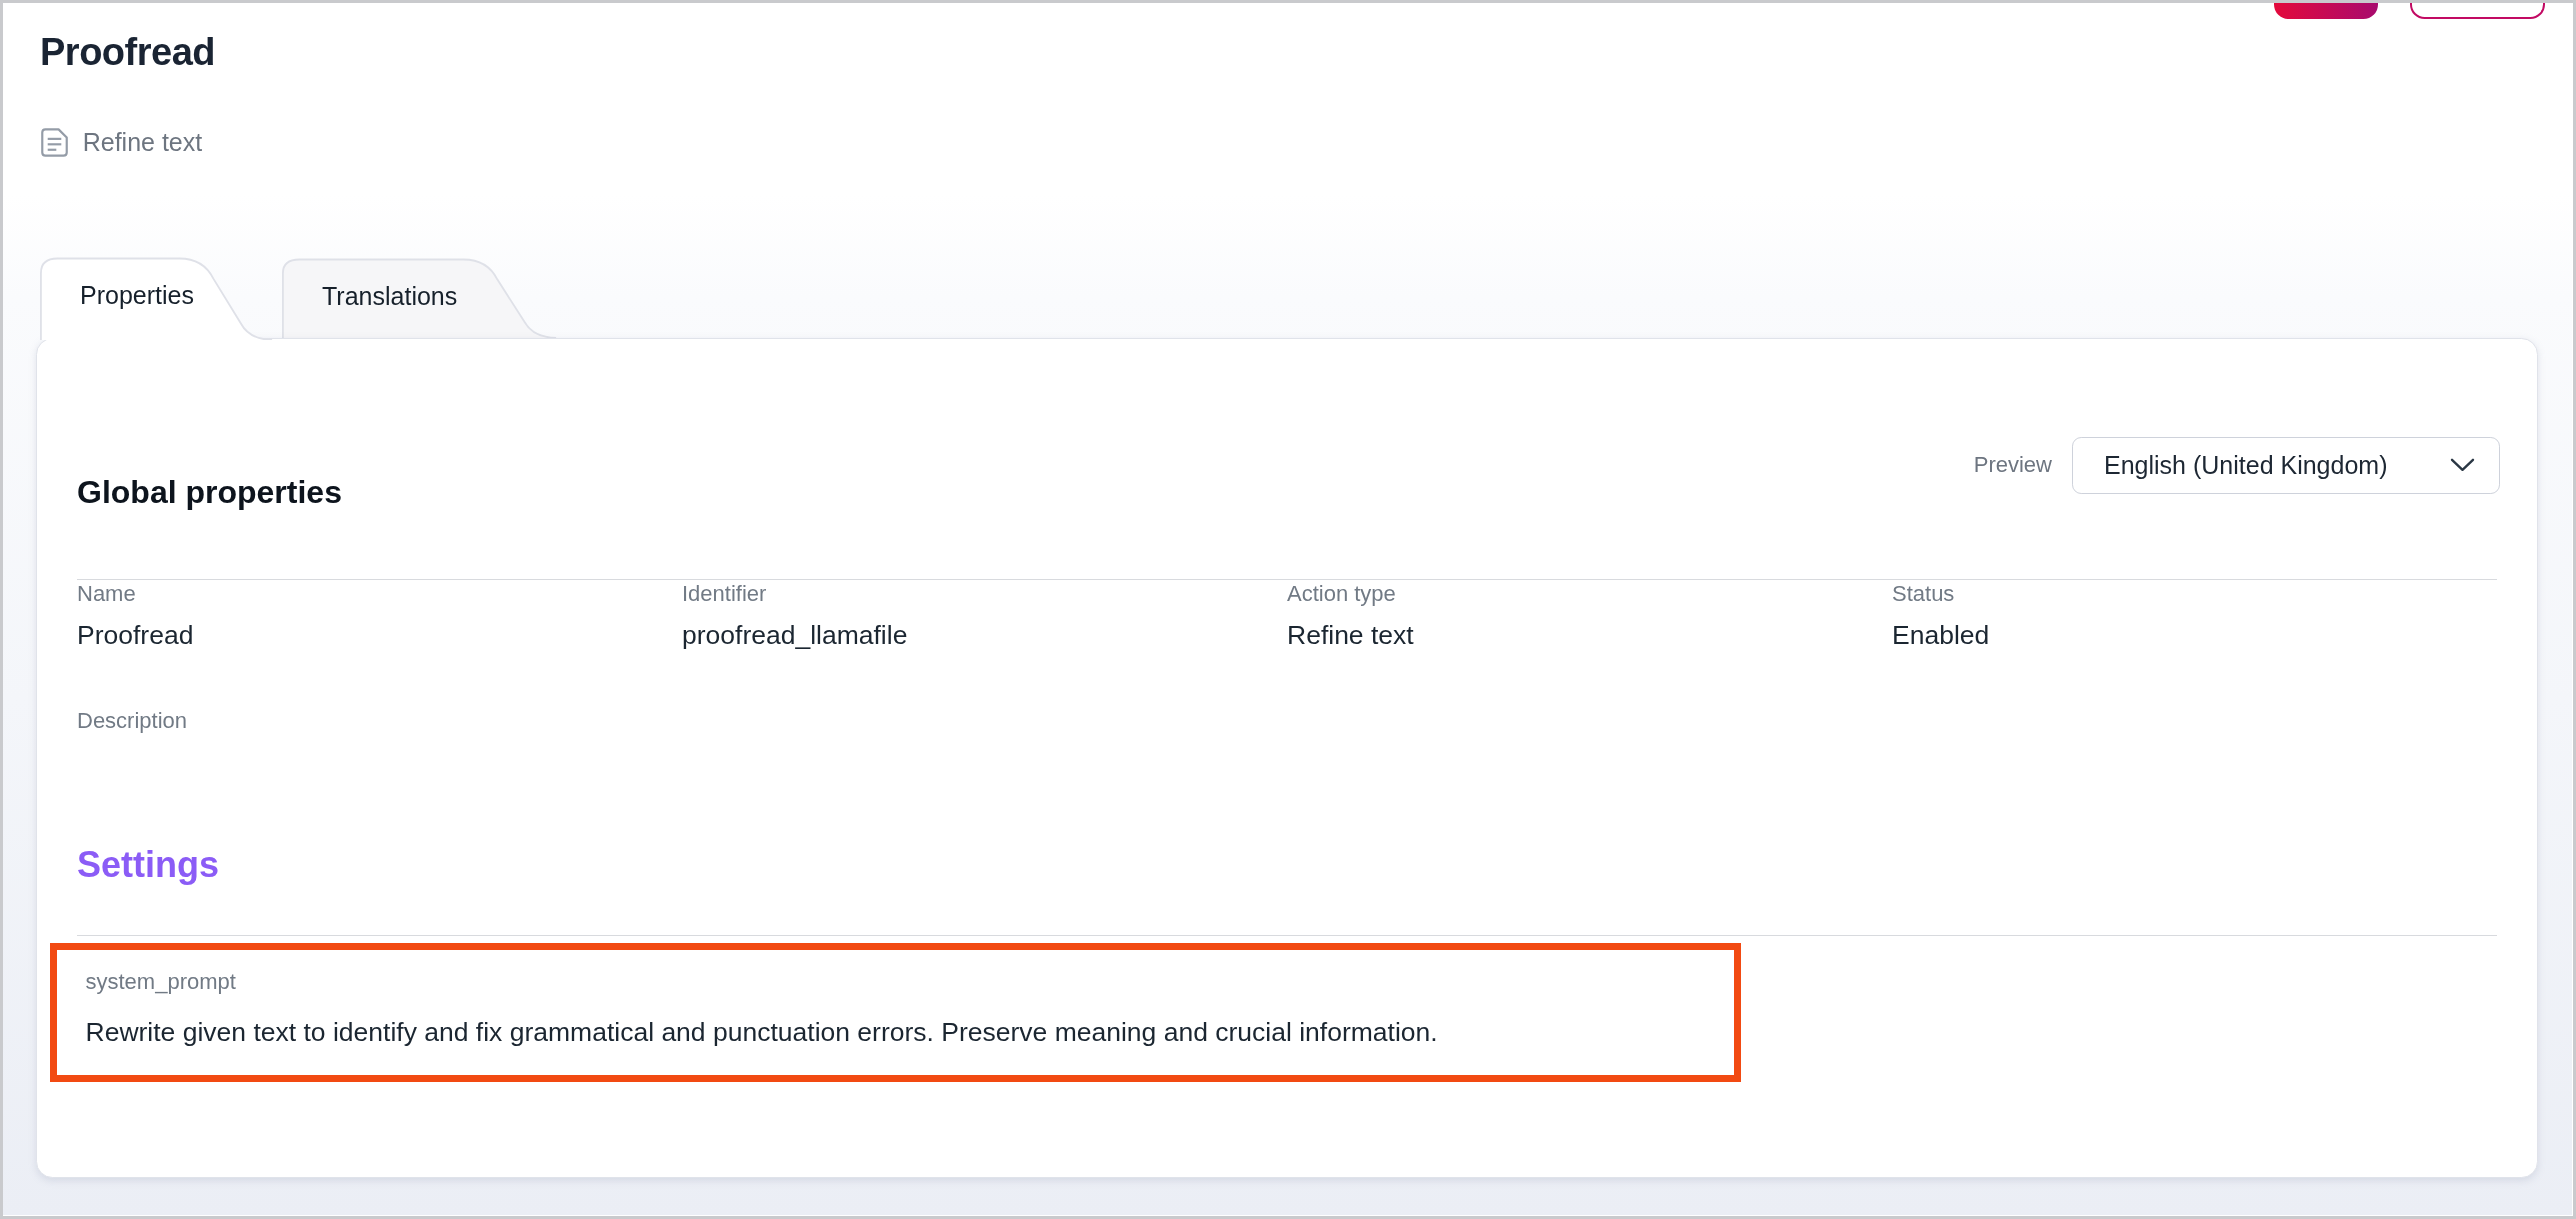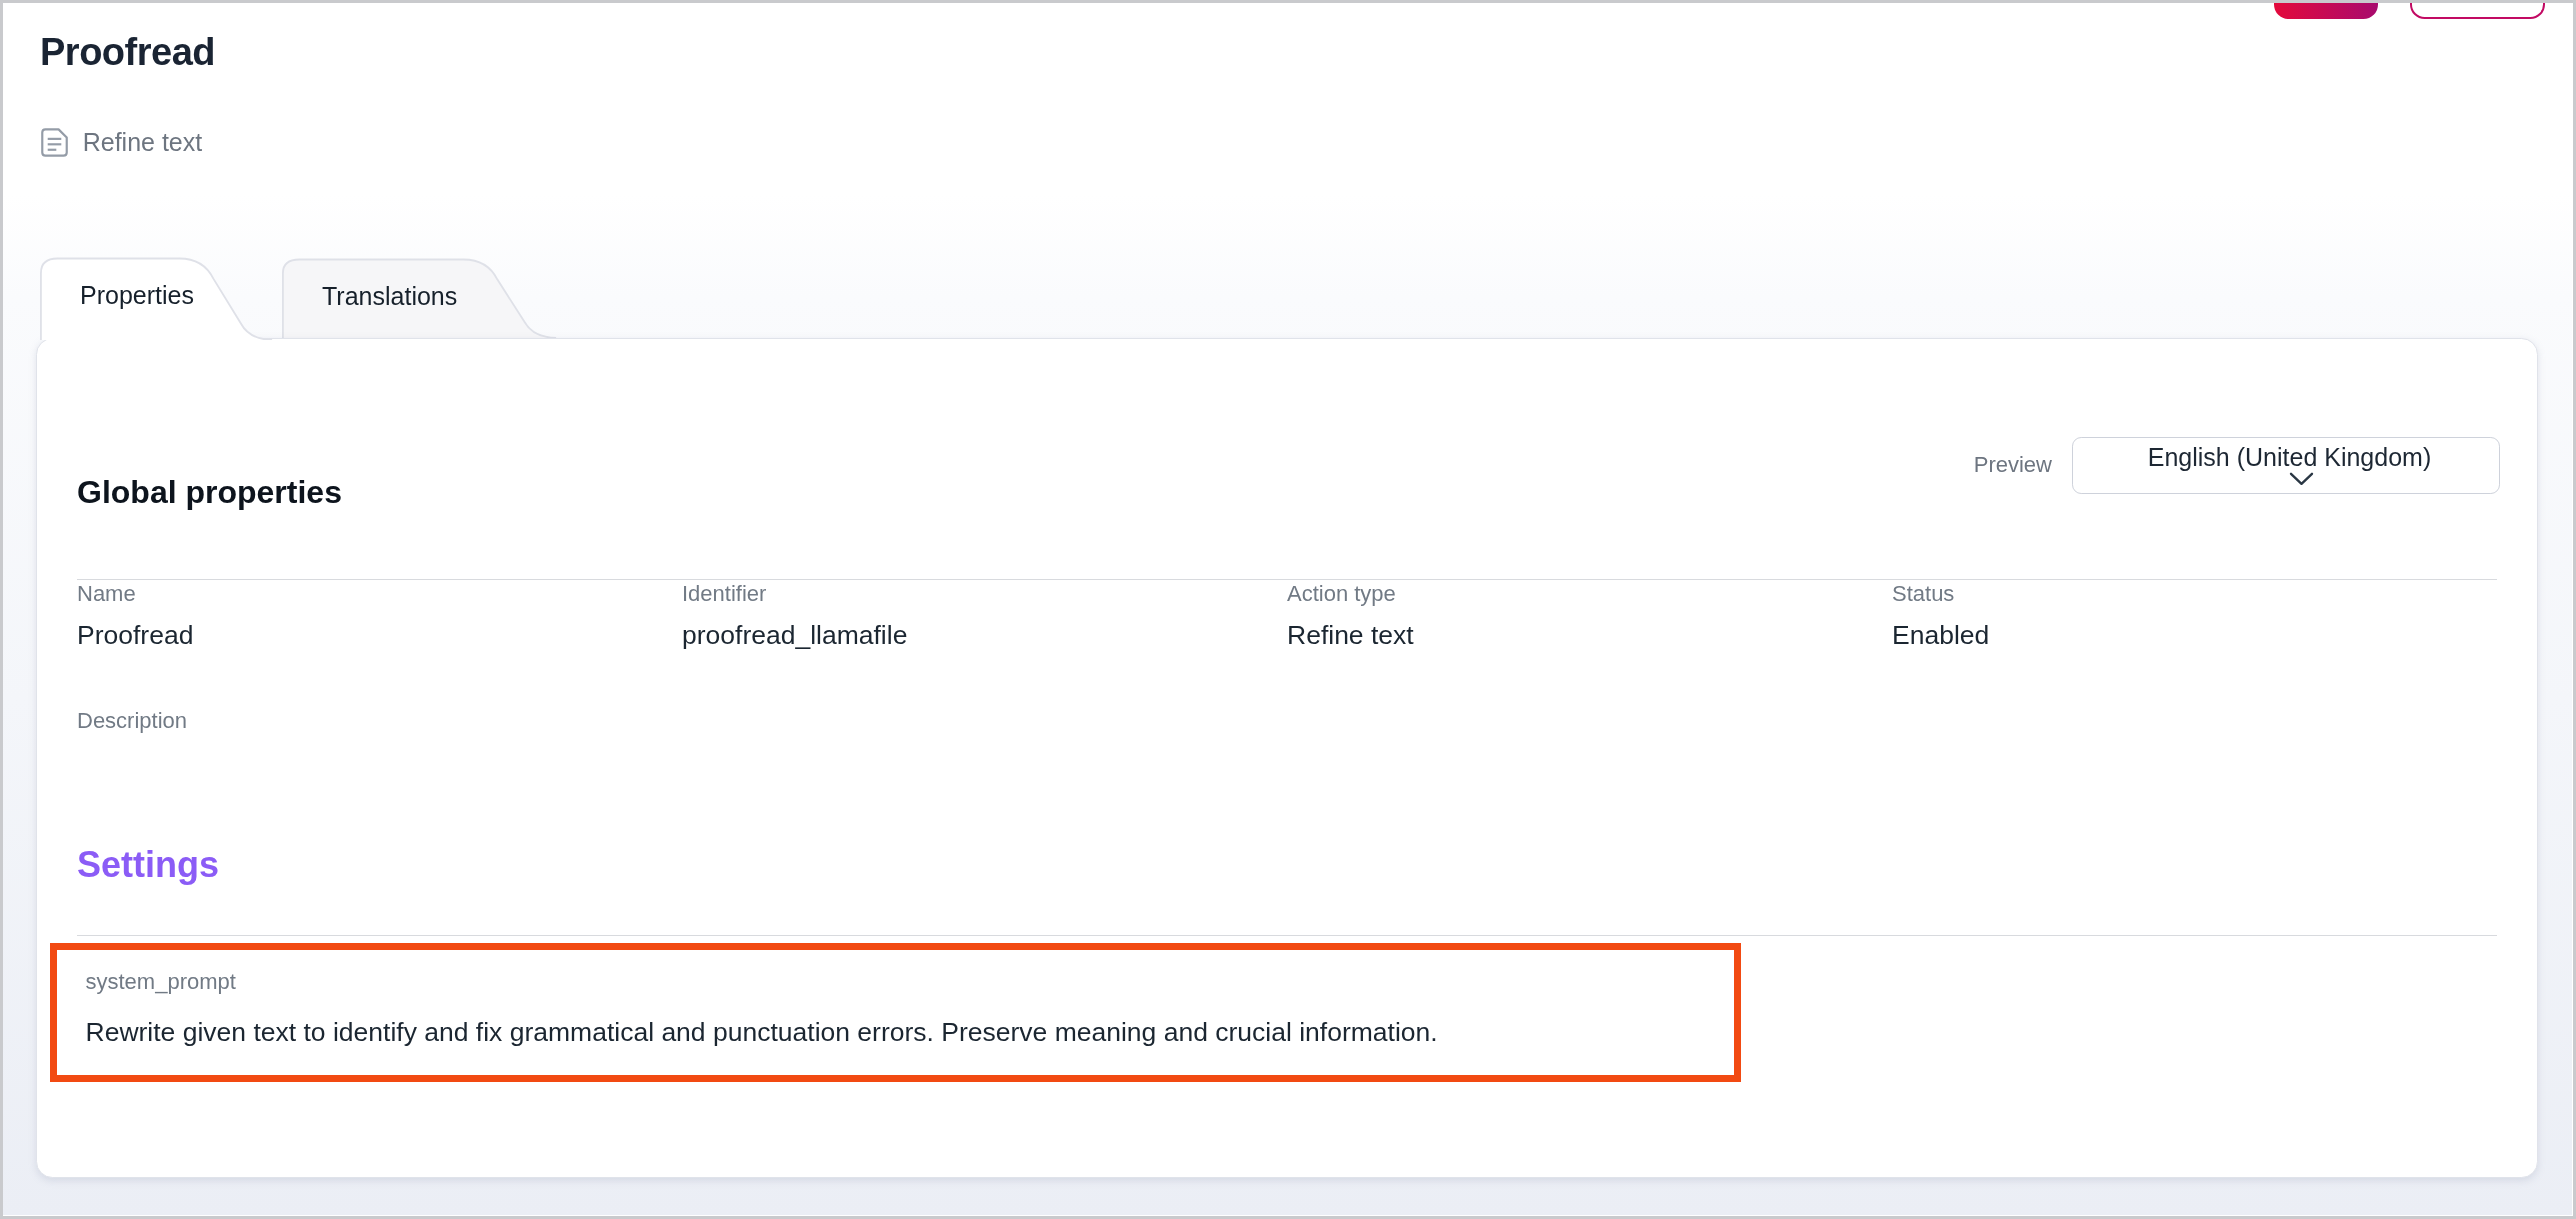--- a/index.html
+++ b/index.html
@@ -73,25 +73,24 @@
   }
   .section-heading { font-size:32px; font-weight:bold; color:#0d141d; }
 
   .preview-wrap {
     position:absolute; right:37px; top:104px;
     display:flex; align-items:center; gap:20px; height:44px;
   }
   .preview-label { font-size:22px; color:#6d7580; }
   .lang-select {
     height:57px; min-width:428px;
-    display:flex; align-items:center; justify-content:center;
+    display:flex; align-items:center; justify-content:space-between;
     padding:0 24px 0 31px;
     background:#fff; border:1.8px solid #ced2db; border-radius:9.2px;
     cursor:pointer;
-    flex-direction:column;
   }
   .lang-select .lang-value { font-size:25px; color:#1d2733; }
   .lang-select svg { margin-left:24px; }
 
   .divider { border:none; border-top:1.8px solid #d8dade; margin-top:57px; }
   .divider-2 { border:none; border-top:1.8px solid #d8dade; margin-top:52px; }
 
   .fields-grid {
     display:grid;
     grid-template-columns:repeat(4,1fr);

